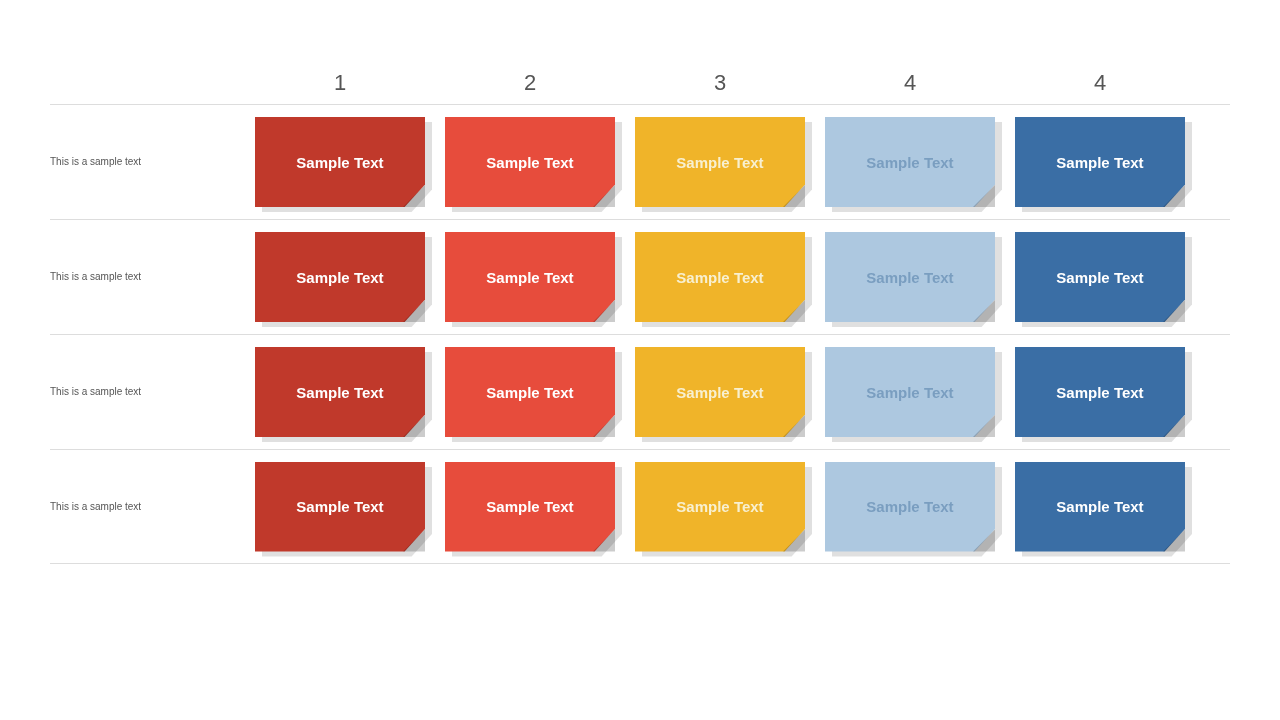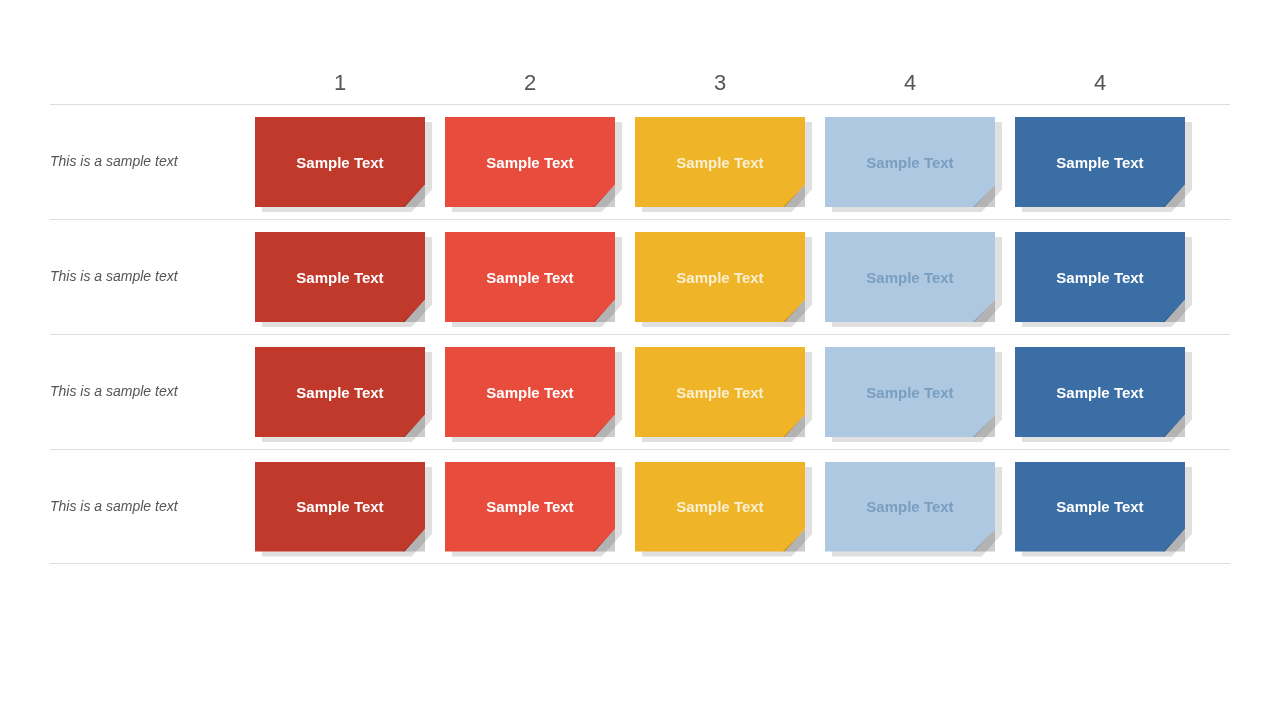--- a/index.html
+++ b/index.html
@@ -55,24 +55,23 @@
     }
     .data-row:last-child {
       border-bottom: 1px solid #ddd;
     }
     .row-label {
       width: 195px;
       flex-shrink: 0;
       display: flex;
       align-items: center;
       padding: 10px 12px 10px 0;
-      font-size: 14px;
+      font-size: 10px;
       color: #555;
       line-height: 1.4;
-      font-style: italic;
     }
     .cells {
       display: flex;
       flex: 1;
       gap: 0;
     }
     .cell-wrap {
       width: 190px;
       flex-shrink: 0;
       display: flex;

